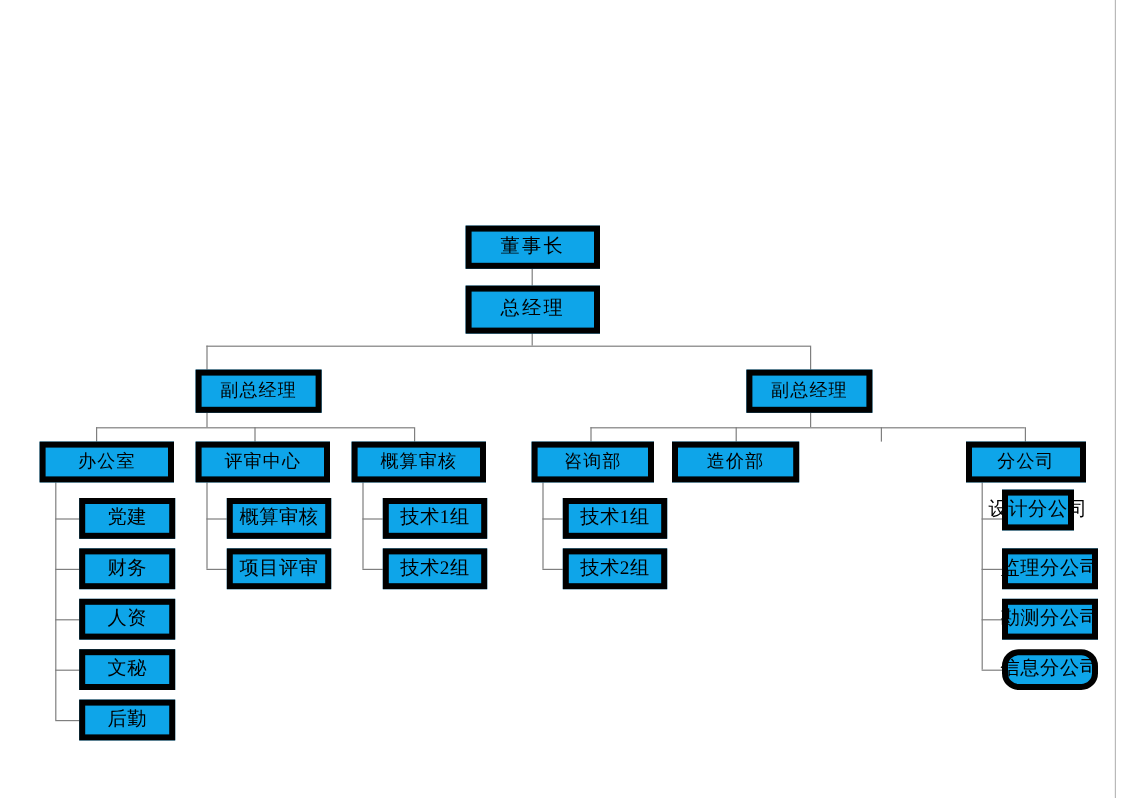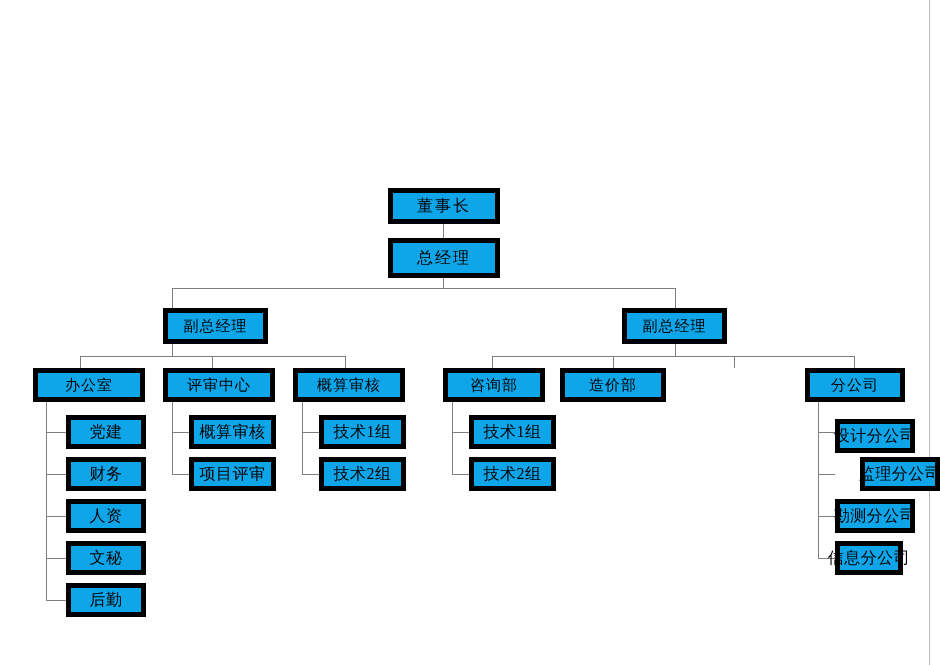--- a/index.html
+++ b/index.html
@@ -190,26 +190,26 @@
     <span class="node-label">技术2组</span>
   </div>
 
   <div class="node lvl4" style="left:469px; top:415px; width:87px; height:34px;">
     <span class="node-label">技术1组</span>
   </div>
   <div class="node lvl4" style="left:469px; top:457px; width:87px; height:34px;">
     <span class="node-label">技术2组</span>
   </div>
 
-  <div class="node lvl4" style="left:835px; top:419px; width:80px; height:34px;align-items:center;">
+  <div class="node lvl4" style="left:835px; top:408px; width:60px; height:34px;align-items:center;">
     <span class="node-label">设计分公司</span>
   </div>
-  <div class="node lvl4" style="left:835px; top:457px; width:80px; height:34px;margin-left:25px;">
+  <div class="node lvl4" style="left:835px; top:457px; width:80px; height:34px;">
     <span class="node-label">监理分公司</span>
   </div>
   <div class="node lvl4" style="left:835px; top:499px; width:80px; height:34px;">
     <span class="node-label">勘测分公司</span>
   </div>
-  <div class="node lvl4" style="left:835px; top:541px; width:68px; height:34px;">
+  <div class="node lvl4" style="left:835px; top:541px; width:80px; height:34px;border-radius:14px;">
     <span class="node-label">信息分公司</span>
   </div>
 
 </div>
 
 </body></html>

